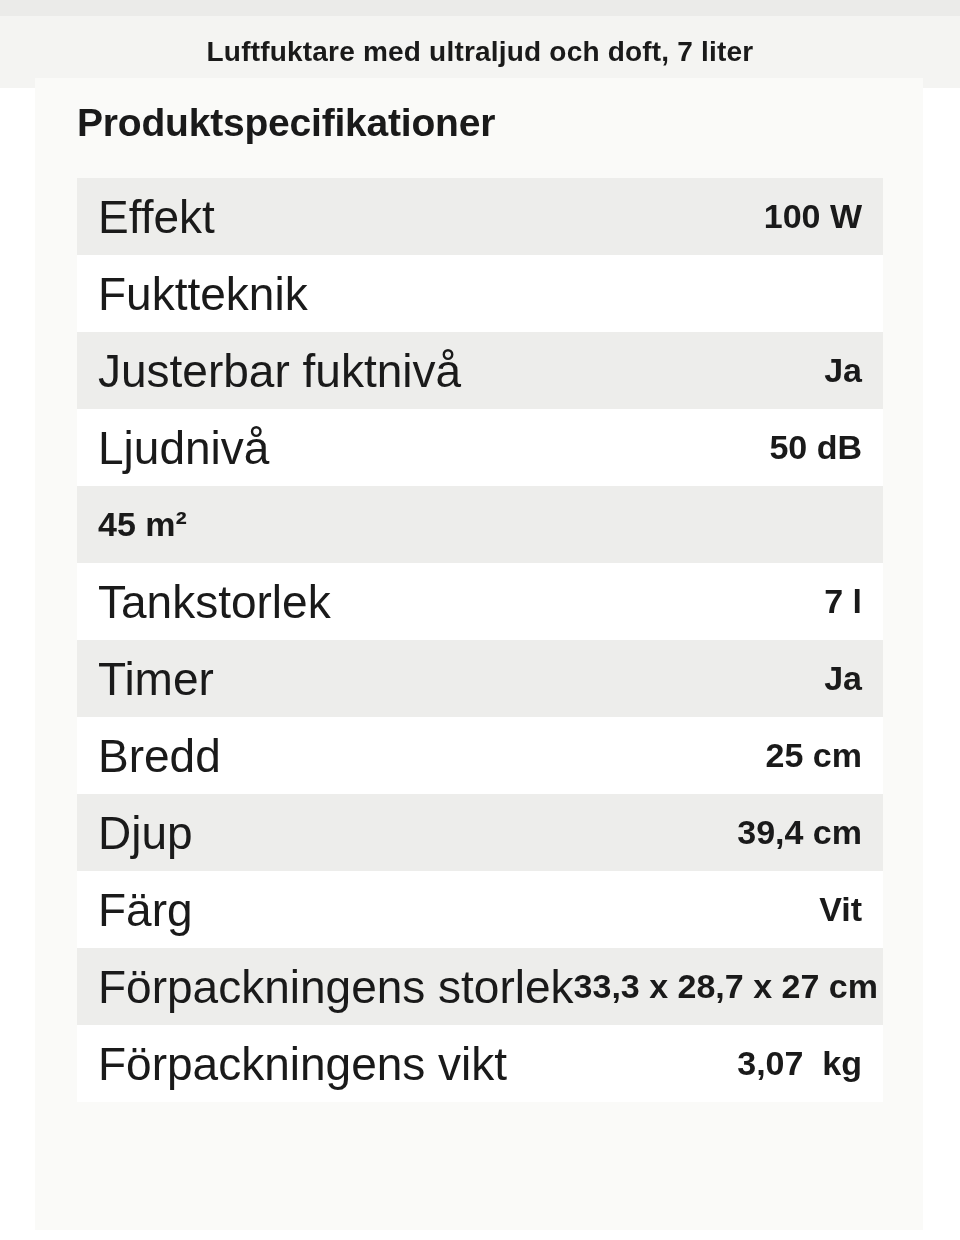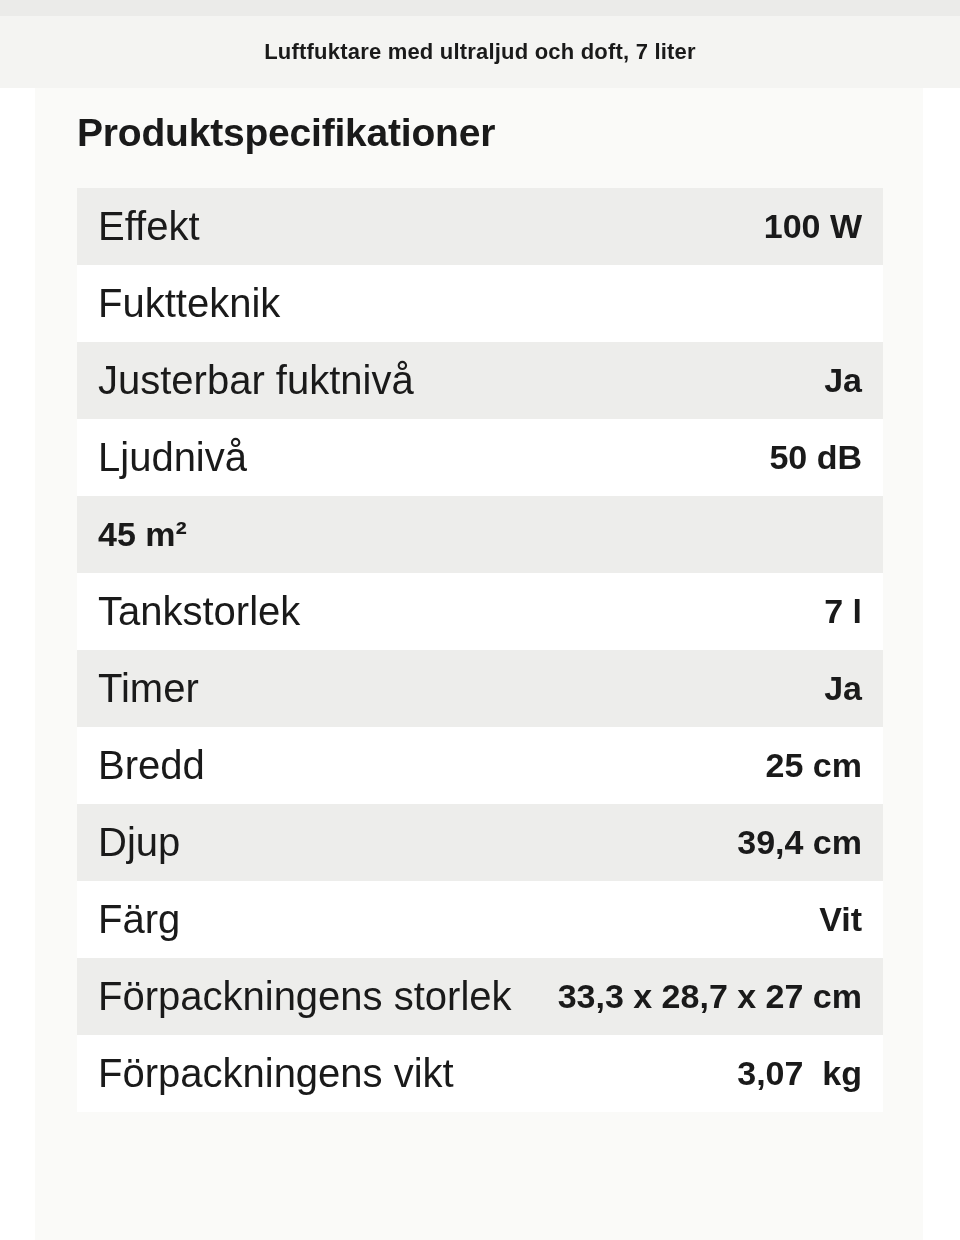--- a/index.html
+++ b/index.html
@@ -25,29 +25,29 @@
   .title-bar {
     position: absolute;
     left: 0; top: 16px;
     width: 960px; height: 72px;
     background: var(--header-band, #f4f4f2);
     display: flex;
     align-items: center;
     justify-content: center;
   }
   .title {
-    font-size: 22px;
+    font-size: 28px;
     font-weight: 700;
     letter-spacing: 0.2px;
     color: var(--text, #1a1a1a);
     white-space: nowrap;
   }
   .panel {
     position: absolute;
-    left: 35px; top: 88px;
+    left: 35px; top: 78px;
     width: 888px; height: 1152px;
     background: var(--panel, #fafaf8);
     padding: 22px 40px 0 42px;
   }
   .heading {
     font-size: 39px;
     line-height: 46px;
     font-weight: 700;
     letter-spacing: -0.2px;
     color: var(--text, #1a1a1a);
@@ -61,21 +61,21 @@
     display: flex;
     align-items: center;
     justify-content: space-between;
     padding: 0 21px;
     background: var(--row-white, #ffffff);
   }
   .spec-row:nth-child(odd) {
     background: var(--row-gray, #ededeb);
   }
   .spec-label {
-    font-size: 40px;
+    font-size: 46px;
     font-weight: 400;
     color: var(--text, #1a1a1a);
     white-space: pre;
   }
   .spec-value {
     font-size: 34px;
     font-weight: 700;
     color: var(--text, #1a1a1a);
     text-align: right;
     white-space: pre;

